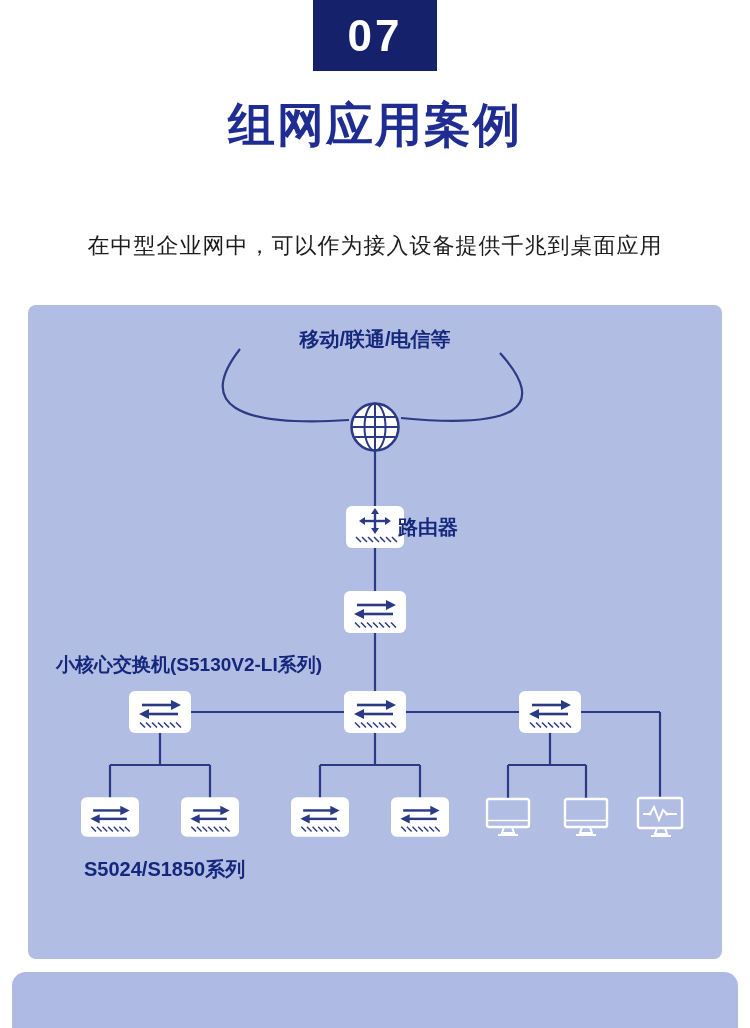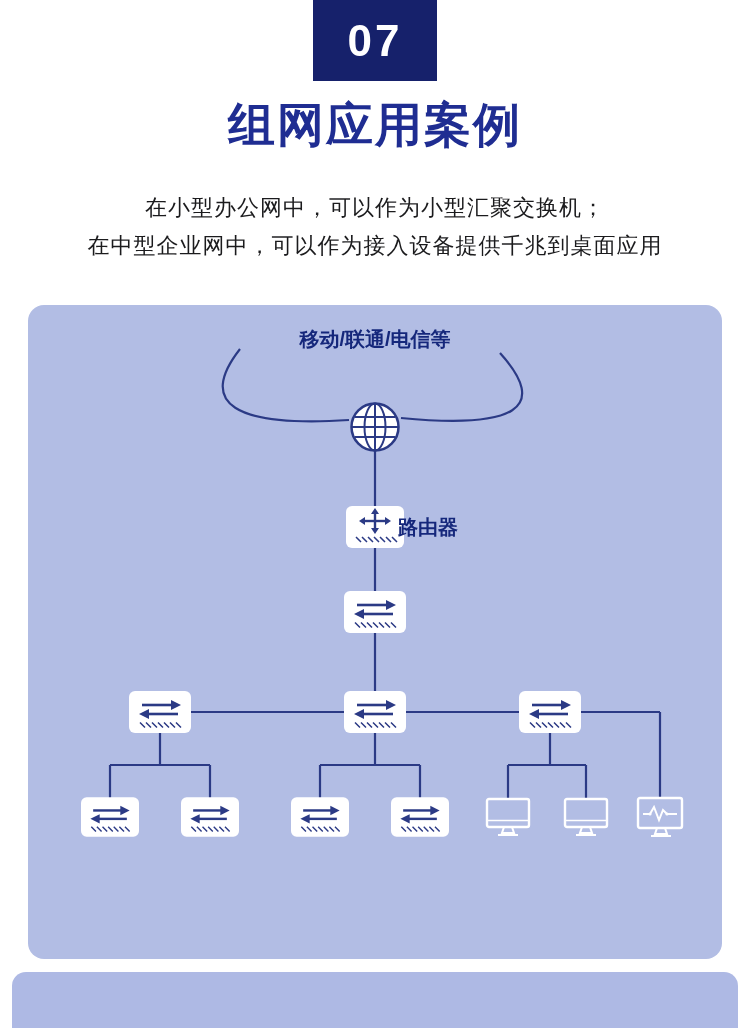--- a/index.html
+++ b/index.html
@@ -4,37 +4,37 @@
 <style>
   * { margin:0; padding:0; box-sizing:border-box; }
   html,body { background:#ffffff; }
   .page {
     position:relative; width:750px; height:1028px; margin:0 auto;
     background:#ffffff; overflow:hidden;
     font-family:"Liberation Sans","DejaVu Sans",sans-serif;
   }
   .badge {
     position:absolute; top:0; left:50%; transform:translateX(-50%);
-    width:124px; height:81px; background:#16216b; color:#ffffff;
+    width:124px; height:71px; background:#16216b; color:#ffffff;
     display:flex; align-items:center; justify-content:center;
     font-size:44px; font-weight:700; letter-spacing:3px;
   }
   .title {
     position:absolute; top:94px; left:0; width:100%; text-align:center;
     font-size:47px; font-weight:800; color:#1f2d92; letter-spacing:2px;
   }
   .desc {
     position:absolute; left:0; width:100%; text-align:center;
     font-size:22px; color:#1b1b1d; font-weight:500; letter-spacing:1px;
   }
   .desc1 { top:193px; }
   .desc2 { top:231px;text-align:center; }
   .panel {
     position:absolute; left:28px; top:305px; width:694px; height:654px;
-    background:#b2bde4; border-radius:16px;
+    background:#b2bde4; border-radius:8px;
   }
   .connectors { position:absolute; left:0; top:0; }
   .node { position:absolute; display:block; }
   .dlabel {
     position:absolute; color:#15277b; font-weight:600; font-size:20px;
     line-height:24px; white-space:nowrap;
   }
   .isp-label    { top:22px; left:0; width:100%; text-align:center; }
   .router-label { left:370px; top:210px; }
   .core-label   { left:394px; top:296px; }
@@ -94,21 +94,20 @@
 </svg>
 
 <div class="page">
 
   <div class="badge">
     <span>07</span>
   </div>
 
   <h1 class="title">组网应用案例</h1>
 
-  <p class="desc desc1">在小型办公网中，可以作为小型汇聚交换机；</p>
   <p class="desc desc2">在中型企业网中，可以作为接入设备提供千兆到桌面应用</p>
 
   <div class="panel">
 
     <svg class="connectors" width="694" height="654" viewBox="0 0 694 654">
       <g stroke="#2b3a85" stroke-width="2.2" fill="none">
         <path d="M212 44 Q 148 126 321 115"></path>
         <path d="M472 48 Q 546 130 373 113"></path>
         <path d="M347 146 V 206"></path>
         <path d="M347 242 V 288"></path>
@@ -129,20 +128,21 @@
 
     <svg class="node" style="left:318px;top:201px;width:58px;height:42px">
         <use href="#sym-router"></use>
       </svg>
     <div class="dlabel router-label">路由器</div>
 
     <svg class="node" style="left:316px;top:286px;width:62px;height:42px">
         <use href="#sym-switch"></use>
       </svg>
 
+    <div class="dlabel agg-label">小核心交换机(S5130V2-LI系列)</div>
 
     <svg class="node" style="left:101px;top:386px;width:62px;height:42px">
         <use href="#sym-switch"></use>
       </svg>
     <svg class="node" style="left:316px;top:386px;width:62px;height:42px">
         <use href="#sym-switch"></use>
       </svg>
     <svg class="node" style="left:491px;top:386px;width:62px;height:42px">
         <use href="#sym-switch"></use>
       </svg>
@@ -163,18 +163,19 @@
     <svg class="node" style="left:457px;top:491px;width:46px;height:42px">
         <use href="#sym-monitor"></use>
       </svg>
     <svg class="node" style="left:535px;top:491px;width:46px;height:42px">
         <use href="#sym-monitor"></use>
       </svg>
     <svg class="node" style="left:608px;top:490px;width:48px;height:44px">
         <use href="#sym-wavemonitor"></use>
       </svg>
 
+    <div class="dlabel access-label">S5024/S1850系列</div>
 
   </div>
 
   <div class="next-strip"></div>
 
 </div>
 
 </body></html>

